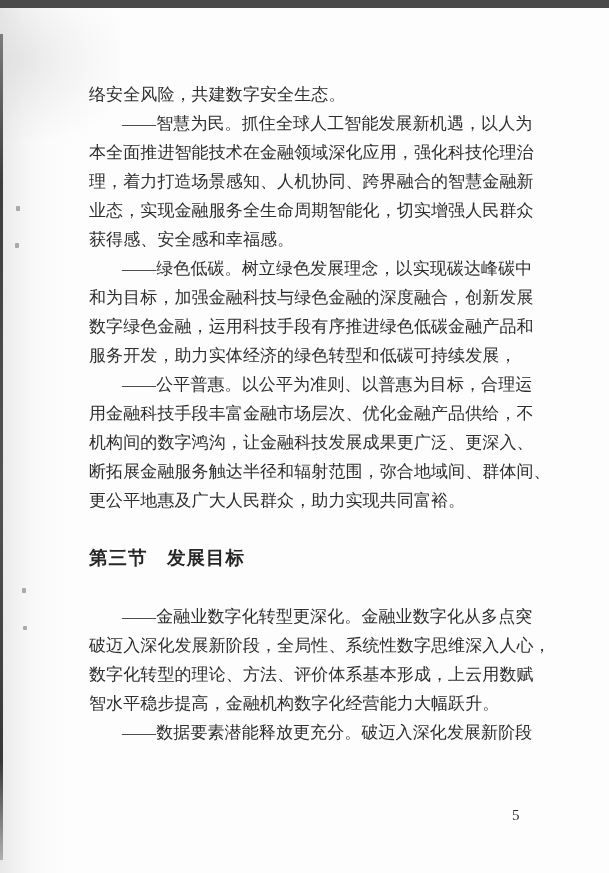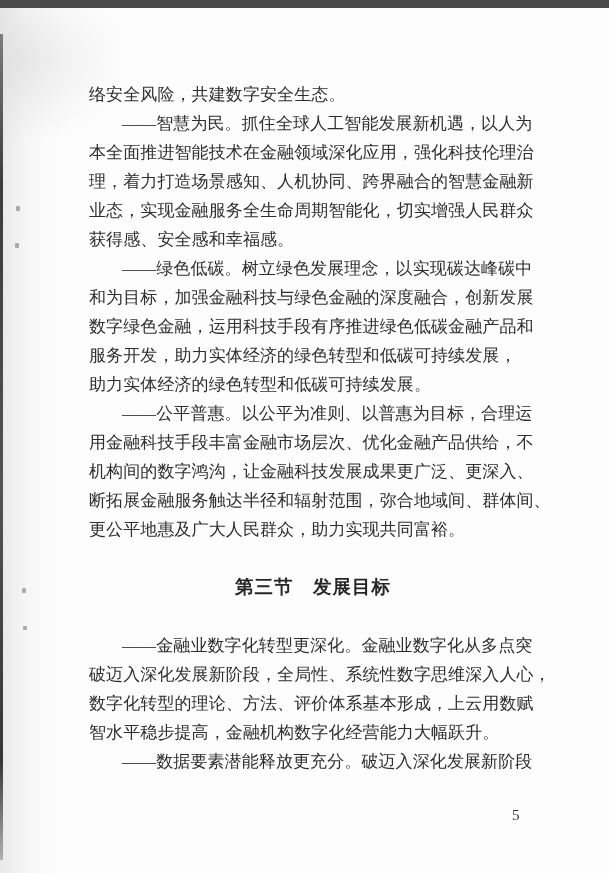--- a/index.html
+++ b/index.html
@@ -80,21 +80,21 @@
   }
   .line.indent {
     padding-left: 33px;
   }
   .spacer {
     height: 29px;
   }
   .heading {
     height: 29px;
     line-height: 29px;
-    text-align: center;
+    text-align: left;
     font-size: 18.5px;
     font-weight: bold;
     letter-spacing: 1px;
     color: #262626;
   }
   .page-number {
     position: absolute;
     left: 512px;
     top: 804px;
     font-size: 15px;
@@ -121,21 +121,20 @@
   <div class="line indent">——智慧为民。抓住全球人工智能发展新机遇，以人为</div>
   <div class="line">本全面推进智能技术在金融领域深化应用，强化科技伦理治</div>
   <div class="line">理，着力打造场景感知、人机协同、跨界融合的智慧金融新</div>
   <div class="line">业态，实现金融服务全生命周期智能化，切实增强人民群众</div>
   <div class="line">获得感、安全感和幸福感。</div>
 
   <div class="line indent">——绿色低碳。树立绿色发展理念，以实现碳达峰碳中</div>
   <div class="line">和为目标，加强金融科技与绿色金融的深度融合，创新发展</div>
   <div class="line">数字绿色金融，运用科技手段有序推进绿色低碳金融产品和</div>
   <div class="line">服务开发，助力实体经济的绿色转型和低碳可持续发展，</div>
-  <div class="line">助力实体经济的绿色转型和低碳可持续发展。</div>
 
   <div class="line indent">——公平普惠。以公平为准则、以普惠为目标，合理运</div>
   <div class="line">用金融科技手段丰富金融市场层次、优化金融产品供给，不</div>
   <div class="line">机构间的数字鸿沟，让金融科技发展成果更广泛、更深入、</div>
   <div class="line">断拓展金融服务触达半径和辐射范围，弥合地域间、群体间、</div>
   <div class="line">更公平地惠及广大人民群众，助力实现共同富裕。</div>
 
   <div class="spacer"></div>
   <div class="heading">第三节　发展目标</div>
   <div class="spacer"></div>

